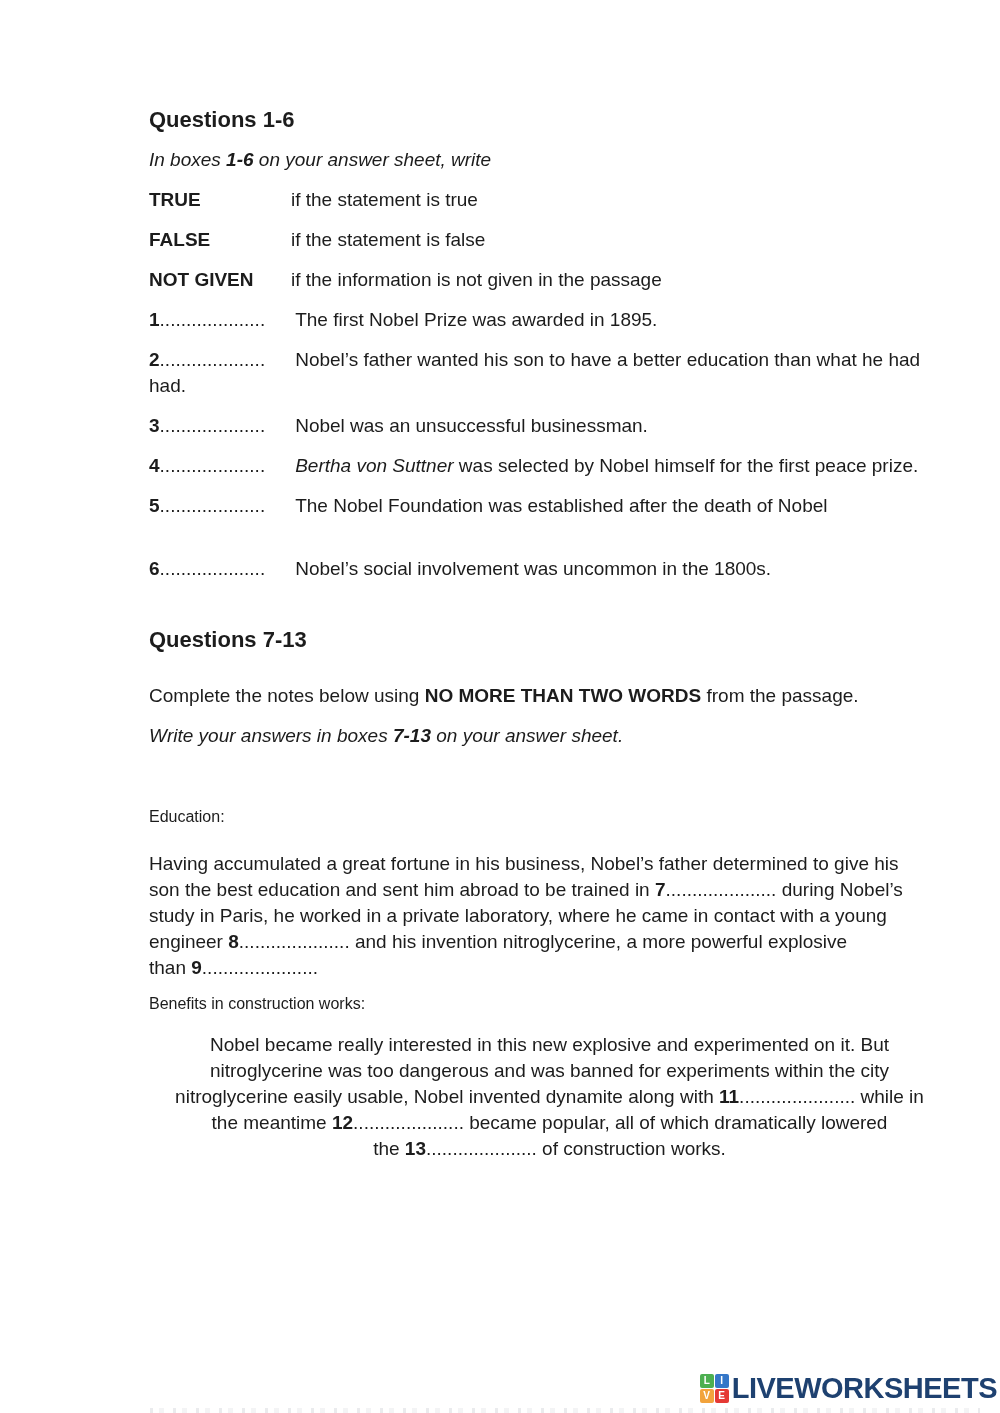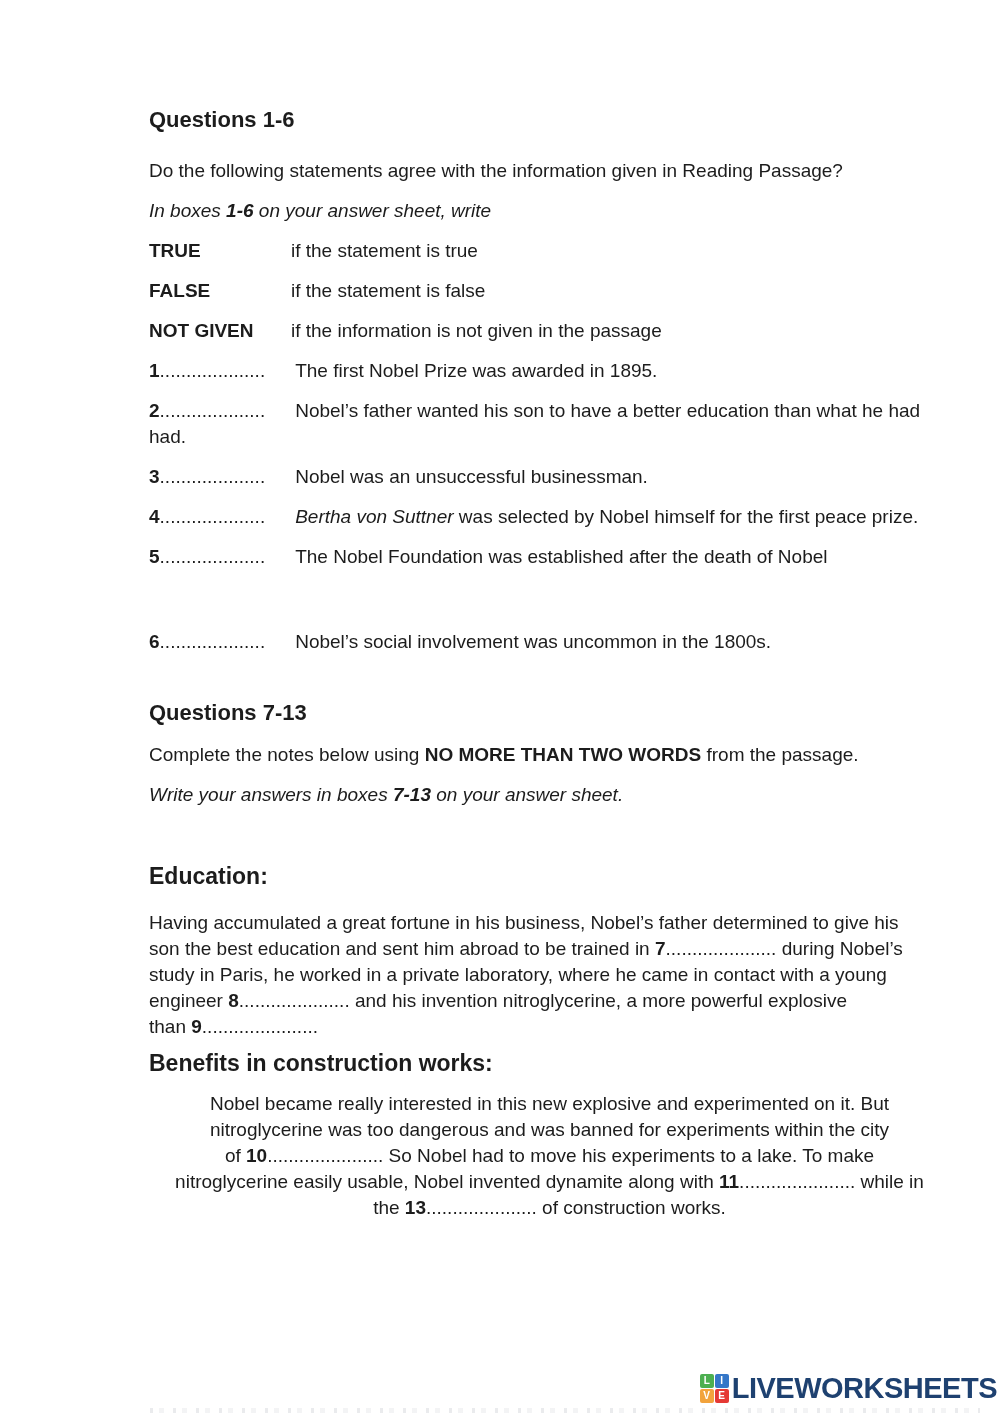--- a/index.html
+++ b/index.html
@@ -13,31 +13,31 @@
   }
   .page{
     position:absolute;
     top:107px;left:149px;right:50px;
     font-size:19px;line-height:26px;
   }
   .b{font-weight:bold;}
   .i{font-style:italic;}
   .h1{font-size:22px;line-height:26px;font-weight:bold;}
   .h2{font-size:22px;line-height:26px;font-weight:bold;margin-top:45px;}
-  .h3{font-size:23px;line-height:26px;font-weight:bold;}
+  .h3{font-size:16px;line-height:26px;font-weight:normal;}
   .intro{margin-top:25px;white-space:nowrap;}
   .instr{margin-top:14px;font-style:italic;white-space:nowrap;}
   .opt{display:flex;margin-top:14px;white-space:nowrap;}
   .opt-label{font-weight:bold;width:142px;flex:0 0 142px;}
   .stmt{margin-top:14px;white-space:nowrap;}
-  .stmt.extra-gap{margin-top:59px;}
+  .stmt.extra-gap{margin-top:37px;}
   .stmt .num{font-weight:bold;}
   .stmt .gap{display:inline-block;width:30px;}
   .stmt-cont{white-space:nowrap;}
-  .q713-intro{margin-top:16px;white-space:nowrap;}
+  .q713-intro{margin-top:30px;white-space:nowrap;}
   .h3-education{margin-top:55px;}
   .para{margin-top:21px;}
   .h3-benefits{margin-top:10px;}
   .para-benefits{margin-top:15px;text-align:center;}
   .pline{white-space:nowrap;}
   
   .footer{
     position:absolute;
     right:3px;bottom:10px;
     display:flex;align-items:center;
@@ -69,21 +69,20 @@
     opacity:.6;
   }
 </style>
 </head>
 <body>
 
 <div class="page">
 
   <div class="h1">Questions 1-6</div>
 
-  <div class="intro">Do the following statements agree with the information given in Reading Passage?</div>
 
   <div class="instr"><span>In boxes </span><span class="b">1-6</span><span> on your answer sheet, write</span></div>
 
   <div class="opt">
     <span class="opt-label">TRUE</span>
     <span class="opt-desc">if the statement is true</span>
   </div>
   <div class="opt">
     <span class="opt-label">FALSE</span>
     <span class="opt-desc">if the statement is false</span>
@@ -120,22 +119,22 @@
     <div class="pline"><span>study in Paris, he worked in a private laboratory, where he came in contact with a young</span></div>
     <div class="pline"><span>engineer </span><span class="b">8</span><span>..................... and his invention nitroglycerine, a more powerful explosive</span></div>
     <div class="pline"><span>than </span><span class="b">9</span><span>......................</span></div>
   </div>
 
   <div class="h3 h3-benefits">Benefits in construction works:</div>
 
   <div class="para para-benefits">
     <div class="pline"><span>Nobel became really interested in this new explosive and experimented on it. But</span></div>
     <div class="pline"><span>nitroglycerine was too dangerous and was banned for experiments within the city</span></div>
-    <div class="pline"><span>of </span><span class="b">10</span><span>...................... So Nobel had to move his experiments to a lake. To make</span></div>
     <div class="pline"><span>nitroglycerine easily usable, Nobel invented dynamite along with </span><span class="b">11</span><span>...................... while in</span></div>
+    <div class="pline"><span>the meantime </span><span class="b">12</span><span>..................... became popular, all of which dramatically lowered</span></div>
     <div class="pline"><span>the </span><span class="b">13</span><span>..................... of construction works.</span></div>
   </div>
 
 </div>
 
 <div class="footer">
   <span class="tiles">
     <span class="tile" style="background: rgb(76, 175, 80);">L</span>
     <span class="tile" style="background: rgb(53, 119, 200);">I</span>
     <span class="tile" style="background: rgb(242, 163, 60);">V</span>

